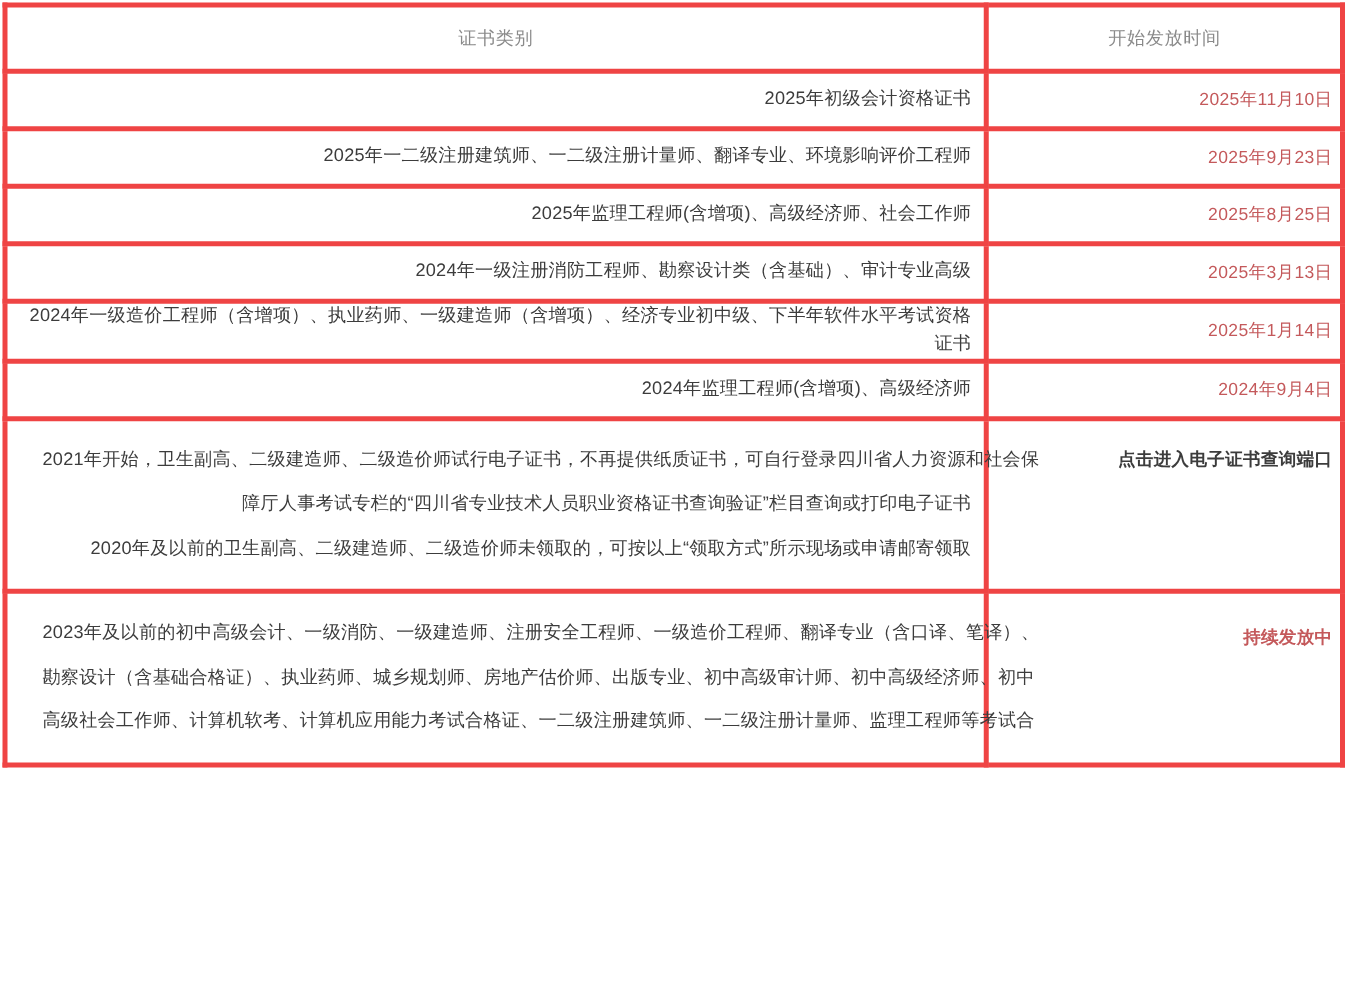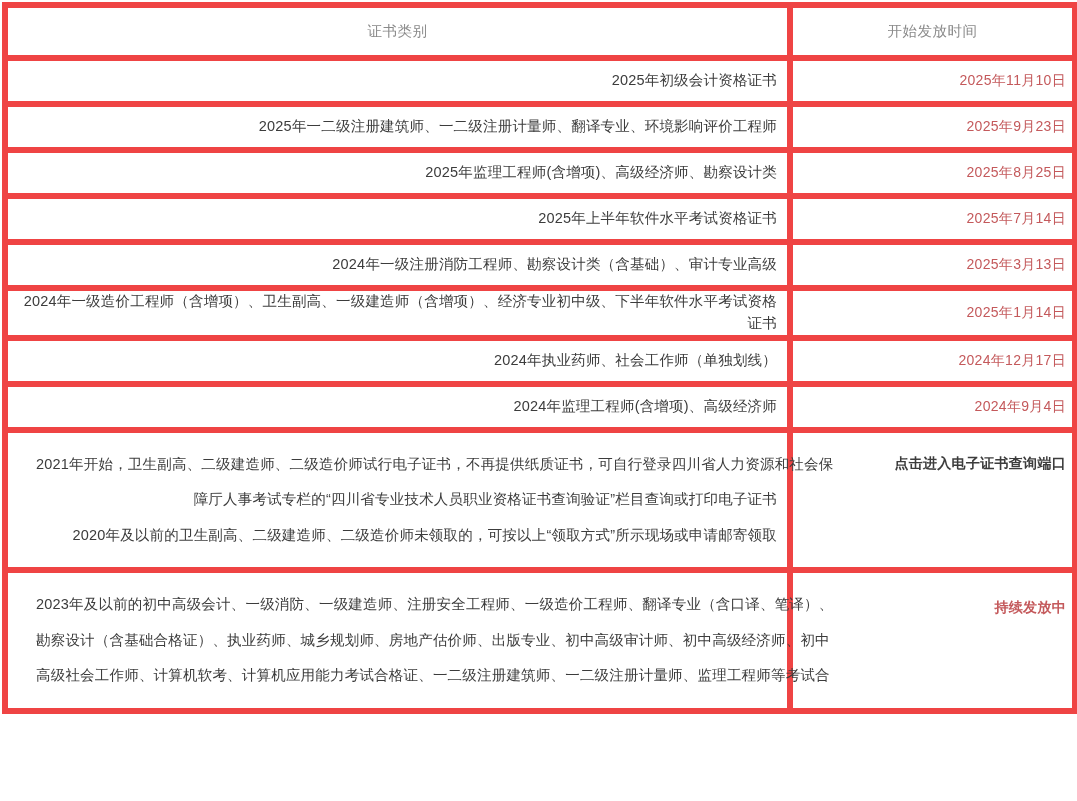--- a/index.html
+++ b/index.html
@@ -29,21 +29,21 @@
     width: 1070px;
     margin-left: 2px;
     margin-top: 2px;
   }
 
   table.cert-table col.col-category { width: 785px; }
   table.cert-table col.col-date { width: 285px; }
 
   table.cert-table th,
   table.cert-table td {
-    border: 6px solid #ef4444;
+    border: 4px solid #ef4444;
     box-sizing: border-box;
     vertical-align: middle;
     background: #ffffff;
   }
 
   
   .hdr-cell {
     height: 53px;
     font-size: 14.5px;
     font-weight: normal;
@@ -122,44 +122,36 @@
         <td class="cat-cell">2025年初级会计资格证书</td>
         <td class="date-cell">2025年11月10日</td>
       </tr>
 
       <tr>
         <td class="cat-cell">2025年一二级注册建筑师、一二级注册计量师、翻译专业、环境影响评价工程师</td>
         <td class="date-cell">2025年9月23日</td>
       </tr>
 
       <tr>
-        <td class="cat-cell">2025年监理工程师(含增项)、高级经济师、勘察设计类</td>
+        <td class="cat-cell">2025年监理工程师(含增项)、高级经济师、社会工作师</td>
         <td class="date-cell">2025年8月25日</td>
       </tr>
 
-      <tr>
-        <td class="cat-cell">2025年上半年软件水平考试资格证书</td>
-        <td class="date-cell">2025年7月14日</td>
-      </tr>
 
       <tr>
         <td class="cat-cell">2024年一级注册消防工程师、勘察设计类（含基础）、审计专业高级</td>
         <td class="date-cell">2025年3月13日</td>
       </tr>
 
 
       <tr>
-        <td class="cat-cell">2024年一级造价工程师（含增项）、卫生副高、一级建造师（含增项）、经济专业初中级、下半年软件水平考试资格证书</td>
+        <td class="cat-cell">2024年一级造价工程师（含增项）、执业药师、一级建造师（含增项）、经济专业初中级、下半年软件水平考试资格证书</td>
         <td class="date-cell">2025年1月14日</td>
       </tr>
 
-      <tr>
-        <td class="cat-cell">2024年执业药师、社会工作师（单独划线）</td>
-        <td class="date-cell">2024年12月17日</td>
-      </tr>
 
 
       <tr>
         <td class="cat-cell">2024年监理工程师(含增项)、高级经济师</td>
         <td class="date-cell">2024年9月4日</td>
       </tr>
 
 
       <tr>
         <td class="cat-cell multi">

